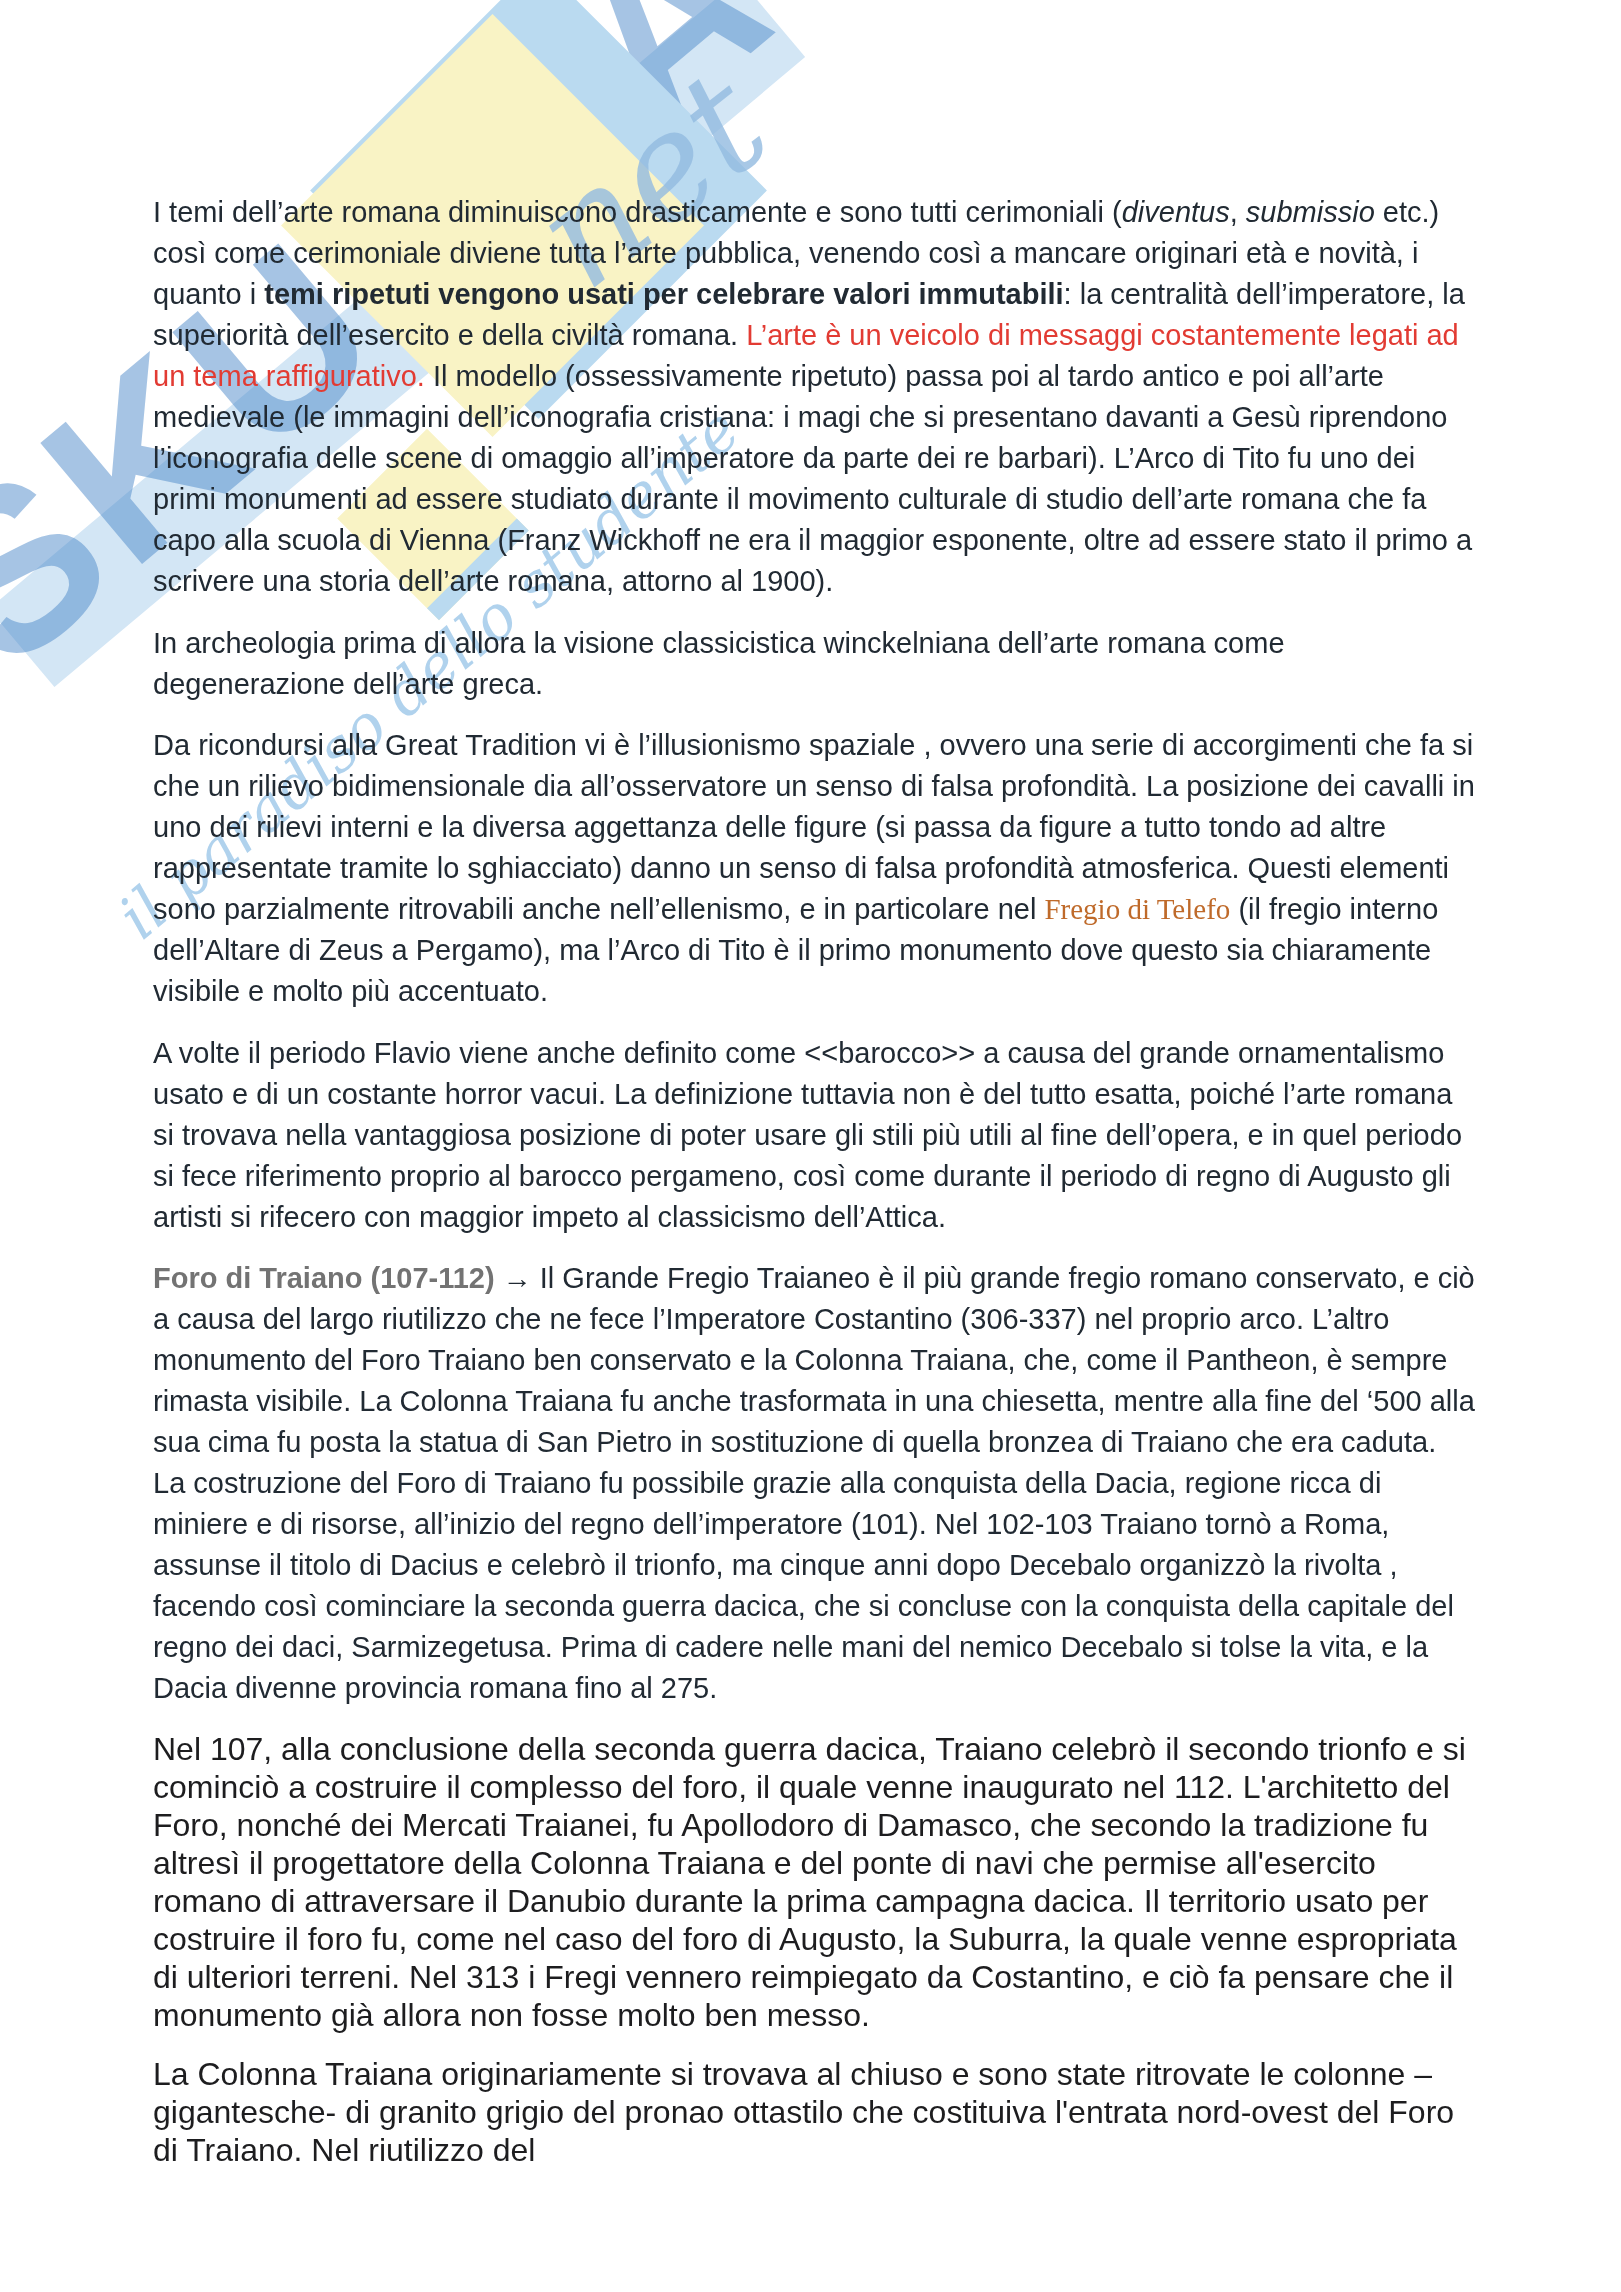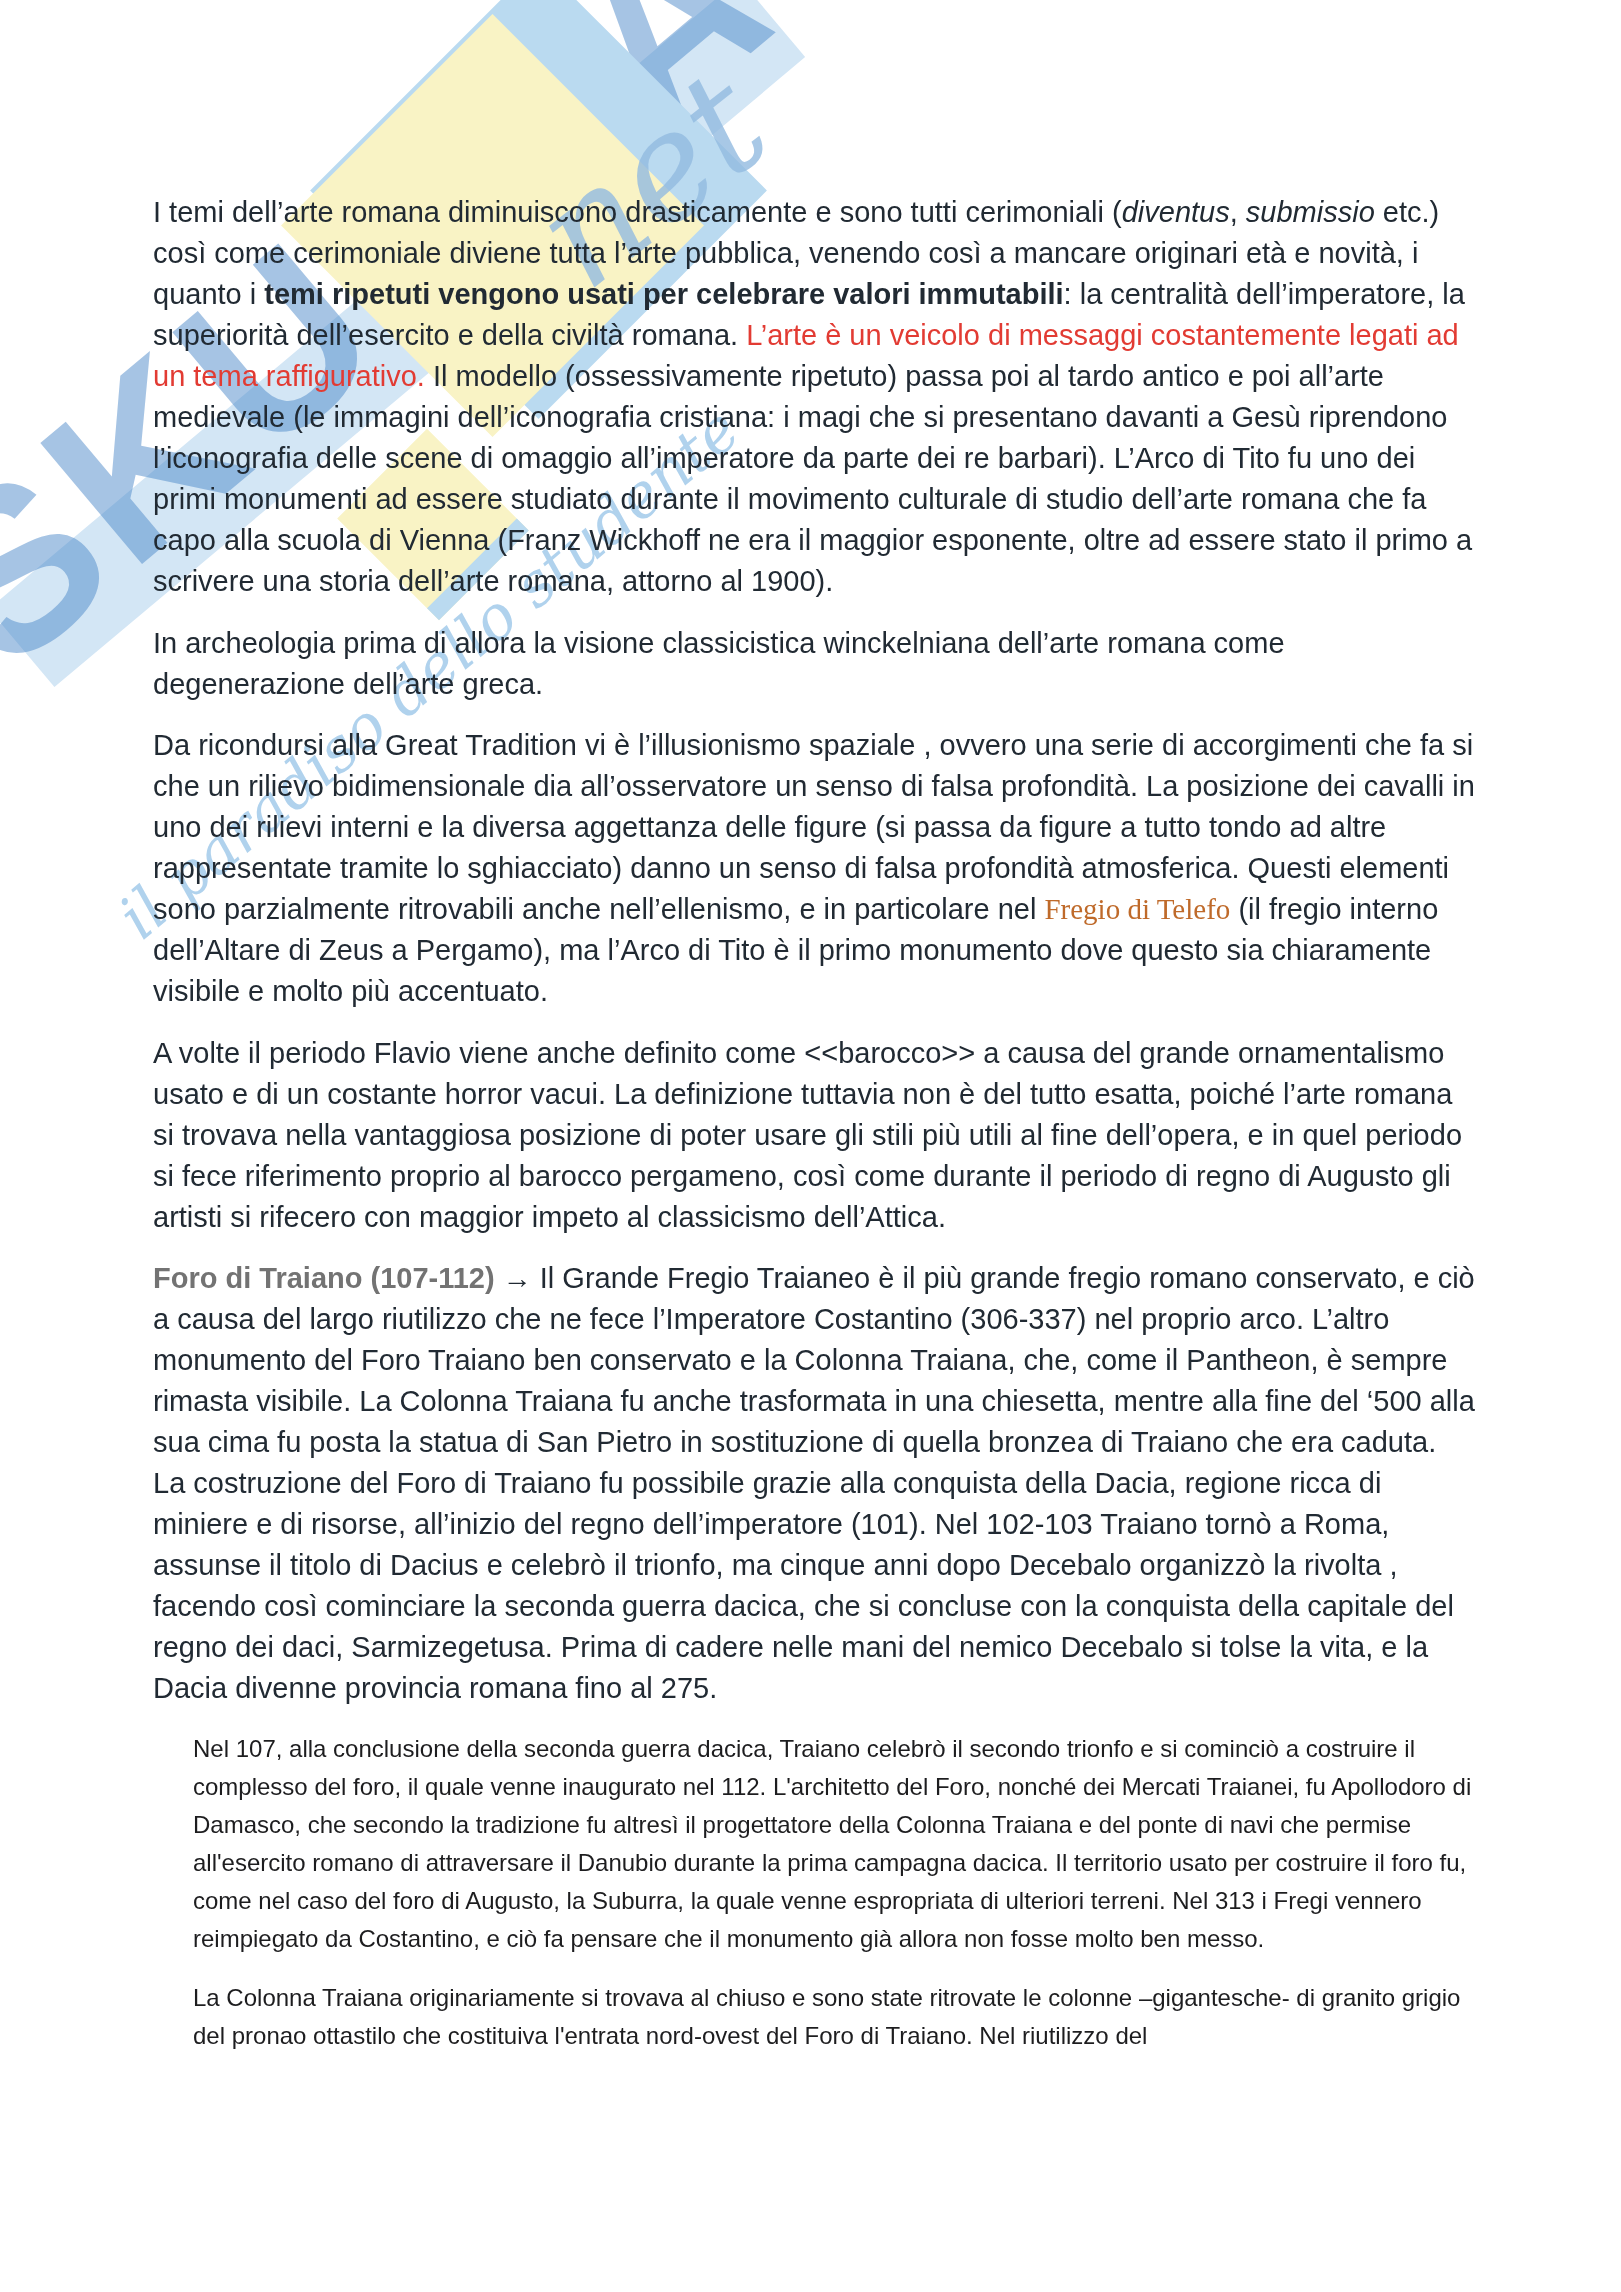--- a/index.html
+++ b/index.html
@@ -97,24 +97,23 @@
     z-index: 1;
   }
   .content p {
     margin: 0 0 20.6px 0;
     font-size: 29px;
     line-height: 41px;
     color: #212a33;
     text-align: left;
   }
   .content p.alt {
-    font-size: 24px;
+    font-size: 32px;
     line-height: 38px;
     color: #1d1d1f;
-    margin-left: 40px;
   }
   .run-bold    { font-weight: bold; }
   .run-italic  { font-style: italic; }
   .run-red     { color: #e23b33; }
   .run-orange  { color: #bf6a2a; font-family: Liberation Serif, serif; }
   .run-heading { color: #737373; font-weight: bold; }
 </style>
 </head>
 <body>
 

